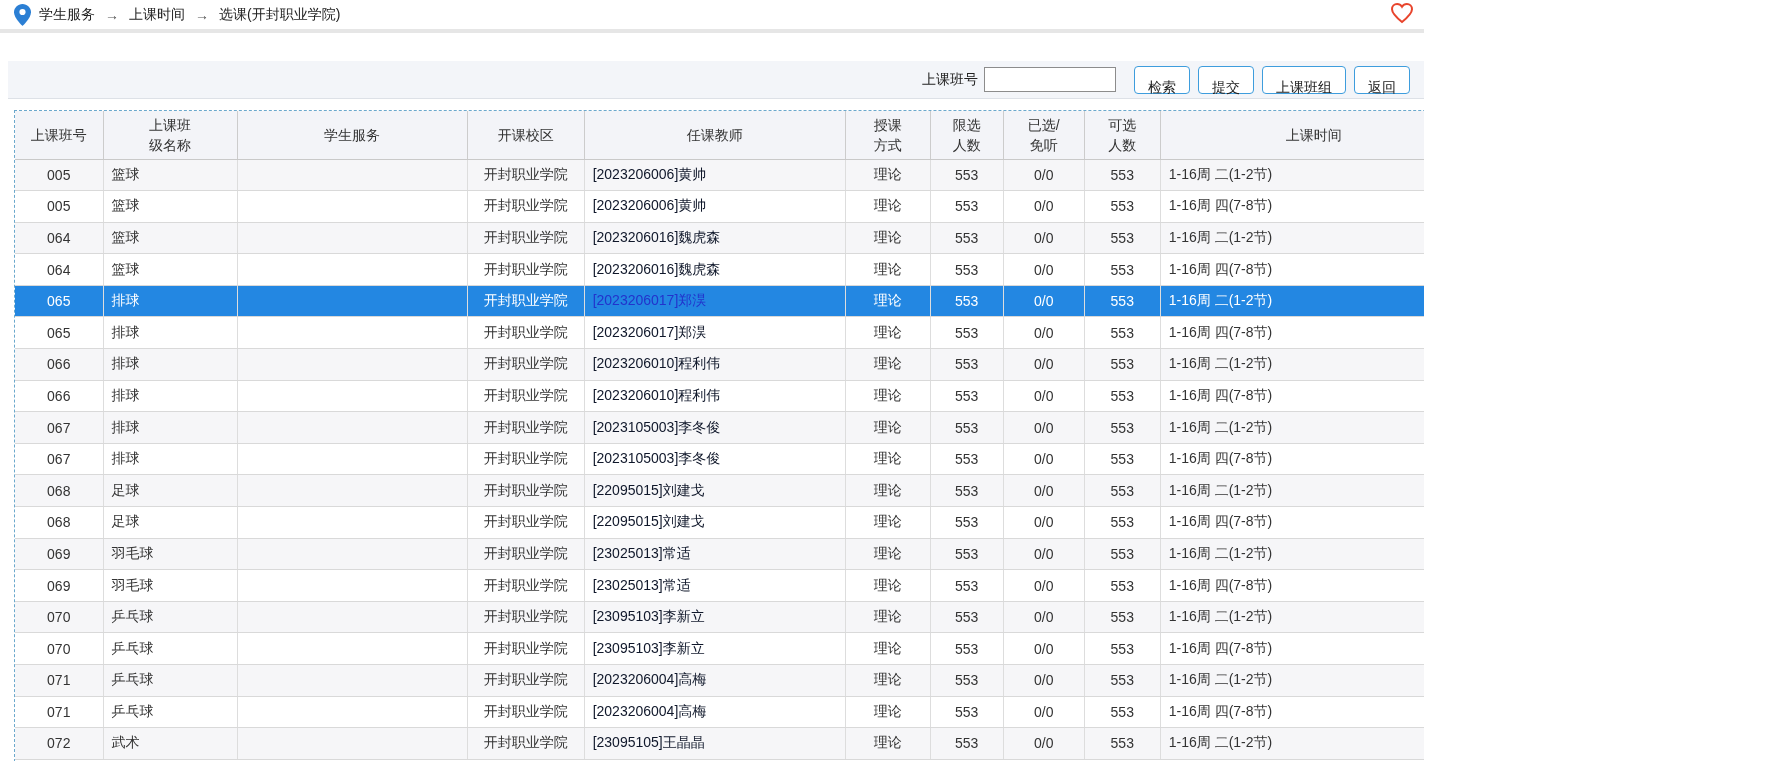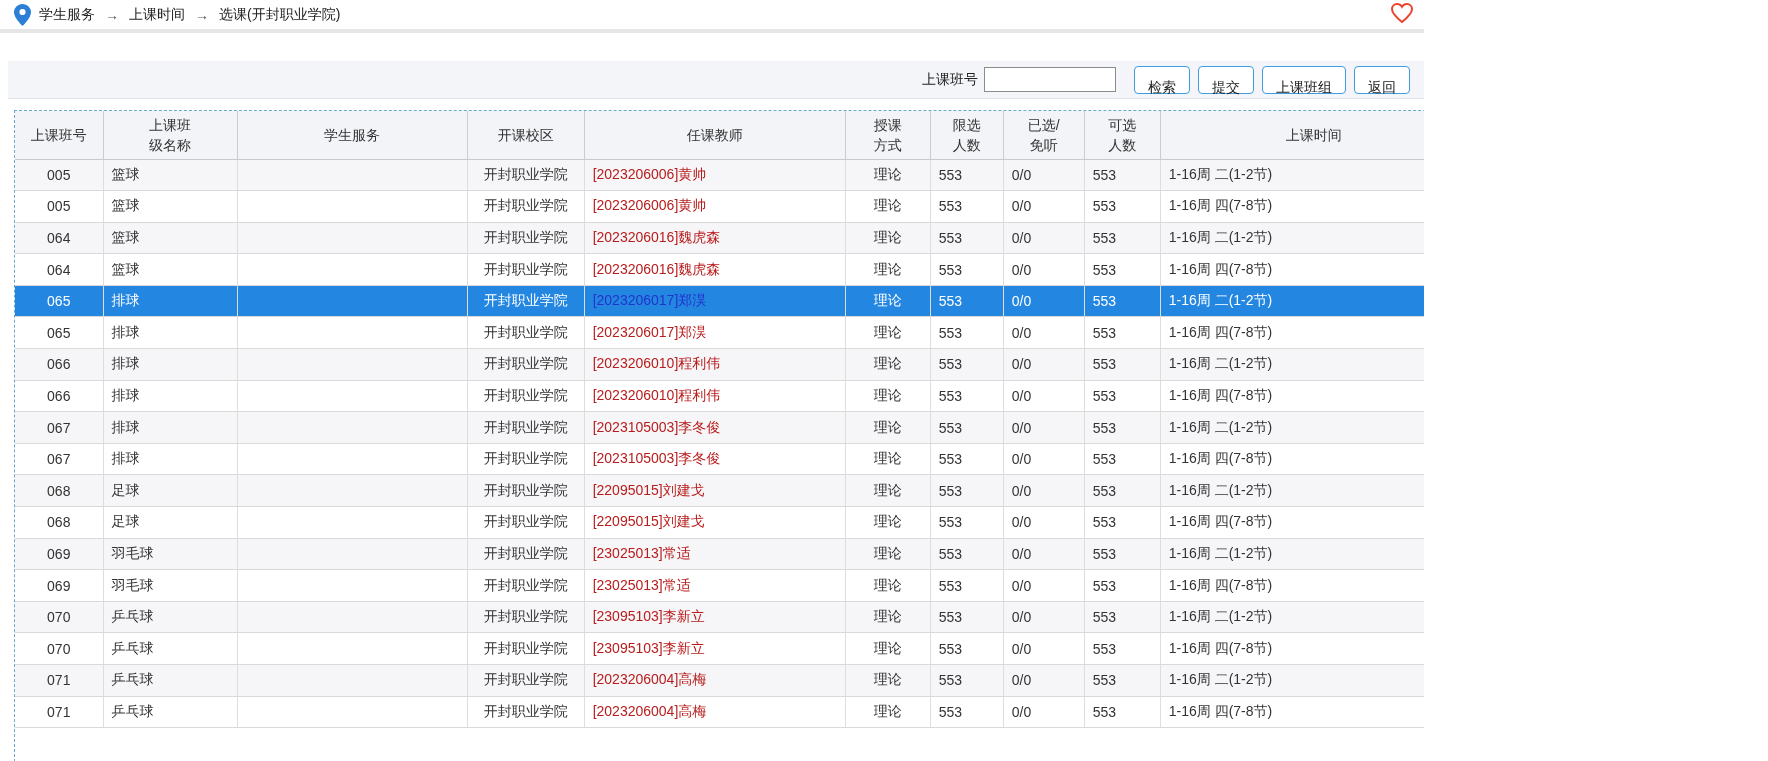--- a/index.html
+++ b/index.html
@@ -36,22 +36,22 @@
   .grid-wrap{position:absolute;top:77px;left:6px;width:1747px;bottom:-1px;background:#fff;
     border:1px dashed #6ba8cc;}
   table.grid{border-collapse:collapse;table-layout:fixed;width:1730px;font-size:14px;}
   table.grid th{height:48px;background:#f3f4f8;font-weight:normal;color:#333;
     border-right:1px solid #ccc;border-bottom:1px solid #c9c9c9;
     text-align:center;vertical-align:middle;white-space:pre-line;line-height:20px;}
   table.grid td{height:31.6px;border-right:1px solid #ddd;border-bottom:1px solid #d9d9d9;
     padding:0 8px;overflow:hidden;white-space:nowrap;}
   tr.alt td{background:#f6f6f8;}
   tr.hl td{background:#2387e2;color:#fff;}
-  td.c{text-align:center;}  td.r{text-align:left;}  td.l{text-align:left;}
-  a.tlink{color:#b91c1c;text-decoration:none;cursor:pointer;}
+  td.c{text-align:center;}  td.r{text-align:center;}  td.l{text-align:left;}
+  a.tlink{color:#0f172a;text-decoration:none;cursor:pointer;}
   tr.hl a.tlink{color:#2233cc;}
   .radio{display:inline-block;width:13px;height:13px;border:1px solid #848484;border-radius:50%;
     background:#fff;vertical-align:middle;cursor:pointer;position:relative;}
   .radio.on{border-color:#5a5a5a;}
   .radio.on::after{content:"";position:absolute;left:3px;top:3px;width:5px;height:5px;
     border-radius:50%;background:#4a4a4a;}
 
   
   .vscroll{position:absolute;top:0;right:0;width:15px;bottom:0;background:#fff;
     border-left:1px solid #d5d5d5;}
@@ -382,20 +382,34 @@
               <td class="c">开封职业学院</td>
               <td class="l"><a class="tlink">[2023206004]高梅</a></td>
               <td class="c">理论</td>
               <td class="r">553</td>
               <td class="r">0/0</td>
               <td class="r">553</td>
               <td class="l">1-16周 四(7-8节)</td>
               <td class="l"></td>
               <td class="c"></td>
             </tr>
+            <tr class="alt">
+              <td class="c">072</td>
+              <td class="l">武术</td>
+              <td class="l"></td>
+              <td class="c">开封职业学院</td>
+              <td class="l"><a class="tlink">[23095105]王晶晶</a></td>
+              <td class="c">理论</td>
+              <td class="r">553</td>
+              <td class="r">0/0</td>
+              <td class="r">553</td>
+              <td class="l">1-16周 二(1-2节)</td>
+              <td class="l"></td>
+              <td class="c"><span class="radio"></span></td>
+            </tr>
           </tbody>
       </table>
       <div class="vscroll">
         <div class="scroll-up"></div>
         <div class="scroll-thumb"></div>
       </div>
     </div>
   </div>
 
   <svg class="anno-svg">

